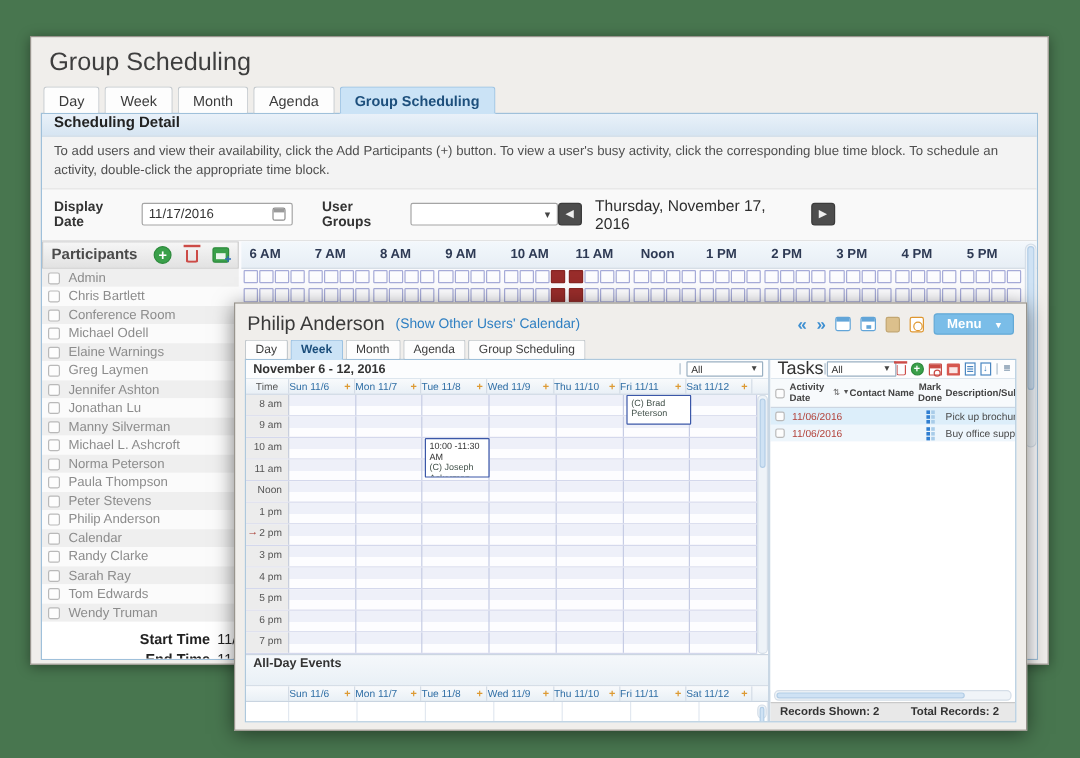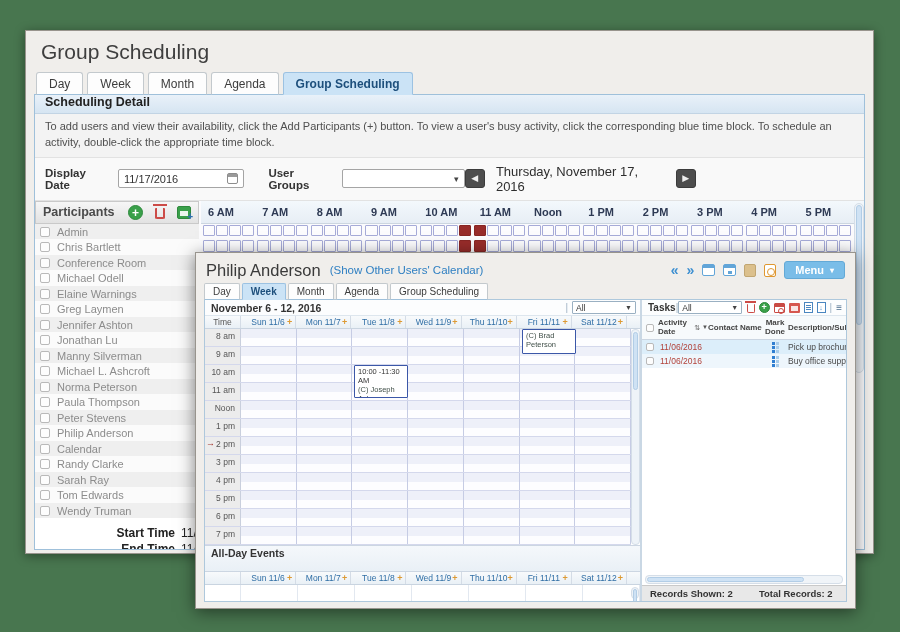--- a/index.html
+++ b/index.html
@@ -64,56 +64,56 @@
   .f-link{font-size:11.5px;color:#2e7fc2;text-decoration:none;white-space:nowrap;cursor:pointer}
   .f-icons{margin-left:auto;display:flex;align-items:center;gap:8px}
   .fic{display:inline-block;cursor:pointer}
   .chev{color:#3d8fd1;font-weight:bold;font-size:14px;line-height:13px}
   .calico,.calico2{width:13px;height:12px;border:1px solid #62a5d8;border-radius:2px;background:#fff;position:relative}
   .calico::before,.calico2::before{content:"";position:absolute;left:0;right:0;top:0;height:3px;background:#62a5d8}
   .calico2::after{content:"";position:absolute;left:4px;top:6px;width:4px;height:3px;background:#62a5d8}
   .noteico{width:12px;height:13px;background:#dcc08c;border:1px solid #c2a671;border-radius:2px}
   .docico{width:12px;height:13px;background:#fff;border:1px solid #df9730;border-radius:2px;position:relative}
   .docico::before{content:"";position:absolute;left:2px;top:3px;width:6px;height:6px;border:1.5px solid #df9730;border-radius:50%}
-  .menu-btn{background:#7abde8;border:1px solid #63a9d6;border-radius:3px;color:#fff;font-weight:bold;font-size:11px;padding:2px 10px;display:flex;gap:6px;align-items:center;cursor:pointer}
+  .menu-btn{background:#7abde8;border:1px solid #63a9d6;border-radius:3px;color:#fff;font-weight:bold;font-size:11px;padding:2px 10px;display:flex;gap:12px;align-items:center;cursor:pointer}
   .menu-btn .caret{color:#fff;font-size:8px}
   .tabbar.small{padding-left:8px}
   .tabbar.small .tab{font-size:10px;padding:2px 8px;border-radius:2px 2px 0 0;margin-right:2px}
   .f-content{margin:0 8px;border:1px solid #aec8dc;background:#fff;height:303px;display:flex;overflow:hidden}
 
   .cal-pane{width:437px;flex:none;border-right:2px solid #c9d7e4;display:flex;flex-direction:column;overflow:hidden}
   .bar-top{height:16px;flex:none;display:flex;align-items:center;background:#fcfdfe;border-bottom:1px solid #dde6ee;padding:0 4px 0 6px;gap:0}
   .week-title{font-size:10.5px;font-weight:bold;color:#333;white-space:nowrap}
   .bar-right{margin-left:auto;display:flex;align-items:center;gap:4px}
   .divider{color:#9fb3c4;font-size:10px}
   .mini-select{display:inline-flex;align-items:center;justify-content:space-between;width:64px;height:13px;border:1px solid #9ab0c2;background:#fff;font-size:8.5px;color:#333;padding:0 3px;border-radius:1px;cursor:pointer}
   .mini-select .caret{font-size:7px}
   .dayhdr{height:13px;flex:none;display:flex;background:linear-gradient(#f8fafc,#e9f0f6);border-bottom:1px solid #c9d4e0;padding-right:13px}
   .d-time{width:36px;flex:none;font-size:8.5px;color:#555;text-align:center;border-right:1px solid #d4dce6;line-height:13px}
-  .d-col{flex:1;display:flex;align-items:center;justify-content:center;border-right:1px solid #d4dce6;position:relative}
+  .d-col{flex:1;display:flex;align-items:center;border-right:1px solid #d4dce6;position:relative}
   .d-lbl{font-size:8.5px;color:#2f6ea5;line-height:12px}
   .d-plus{position:absolute;right:3px;color:#dd9a33;font-size:9px;font-weight:bold;line-height:12px;cursor:pointer}
   .weekgrid{position:relative;height:216px;flex:none;overflow:hidden}
   .w-row{display:flex;height:18px;width:calc(100% - 9px);background:linear-gradient(#eef0f9 55%,#fdfdff 55%);border-bottom:1px solid #d4d8ec}
   .w-time{width:36px;flex:none;background:#ececec;border-right:1px solid #c9cfdd;font-size:8.5px;color:#555;text-align:right;padding:2px 5px 0 0;position:relative}
   .w-cell{flex:1;border-right:1px solid #c6cce4;cursor:pointer}
   .now-arrow{position:absolute;left:1px;top:1px;font-size:9px;color:#a3352c;font-weight:bold}
   .grid-scroll{right:0;top:0;width:9px;height:216px;border-radius:4px}
   .grid-scroll .thumb{top:2px;height:58px}
   .appt{position:absolute;background:#fff;border:1px solid #3b57a8;padding:1px 3px;font-size:7.5px;line-height:1.22;color:#42514a;overflow:hidden;border-radius:1px;cursor:pointer}
   .appt-time{color:#333}
   .allday-hdr{height:27px;flex:none;background:linear-gradient(#f5f8fb,#e9f0f6);border-bottom:1px solid #ccd6e2;border-top:1px solid #ccd6e2;font-size:10.5px;font-weight:bold;color:#333;padding:1px 0 0 6px}
   .allday-body{flex:1;position:relative;background:#fff;display:flex}
   .ad-timecol{width:36px;flex:none;border-right:1px solid #e2e8f0}
   .ad-col{flex:1;border-right:1px solid #e2e8f0}
   .ad-scroll{right:1px;top:2px;width:8px;bottom:2px;height:auto;border-radius:4px}
   .ad-scroll .thumb{top:1px;height:14px}
 
   .task-pane{flex:1;display:flex;flex-direction:column;min-width:0;overflow:hidden}
-  .t-title{font-size:10px;font-weight:bold;color:#333}
+  .t-title{font-size:15px;font-weight:normal;color:#333}
   .t-icons{margin-left:auto;display:flex;align-items:center;gap:4px}
   .tic{display:inline-block;cursor:pointer}
   .tic.trash{position:relative;width:8px;height:9px;border:1.5px solid #cc4b47;border-top:none;border-radius:1px 1px 2px 2px;margin-top:2px}
   .tic.trash::before{content:"";position:absolute;left:-3px;top:-3px;width:11px;height:1.5px;background:#cc4b47}
   .tic.plus{width:11px;height:11px;border-radius:50%;background:#3aa04a;border:1px solid #2e8a3d;color:#fff;font-weight:bold;font-size:9px;line-height:9px;text-align:center}
   .tic.clockcal{width:11px;height:10px;border:1px solid #c94a44;background:#fff;position:relative;border-radius:1px}
   .tic.clockcal::before{content:"";position:absolute;left:0;right:0;top:0;height:3px;background:#c94a44}
   .tic.clockcal::after{content:"";position:absolute;left:3px;top:4px;width:4px;height:4px;border:1px solid #c94a44;border-radius:50%}
   .tic.redcal{width:11px;height:10px;background:#d6574f;border-radius:1px;position:relative}
   .tic.redcal::before{content:"";position:absolute;left:2px;top:3px;right:2px;bottom:2px;background:#fff;opacity:.85}

